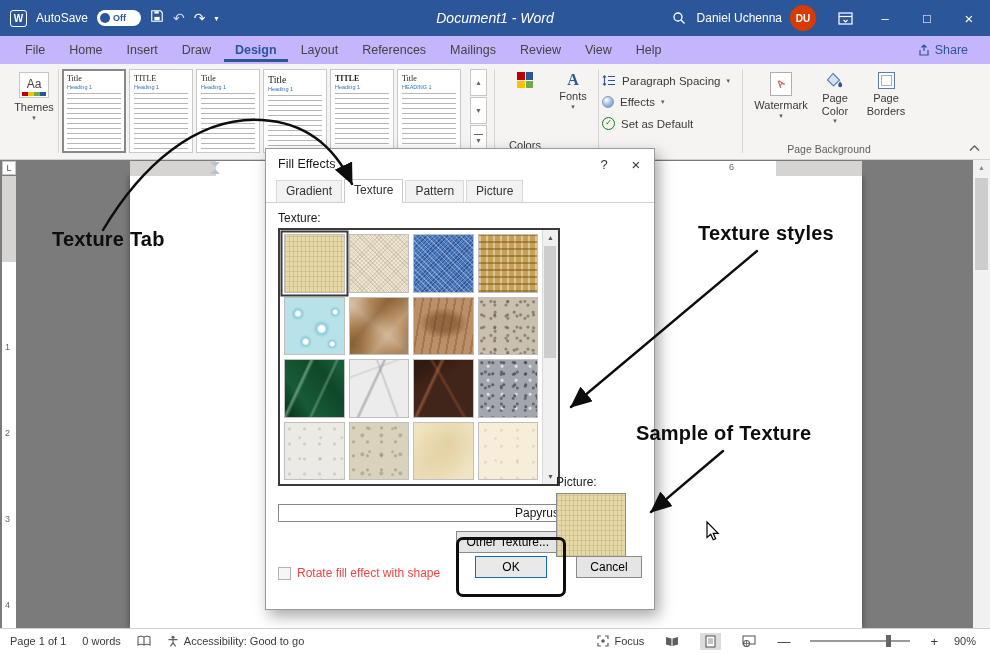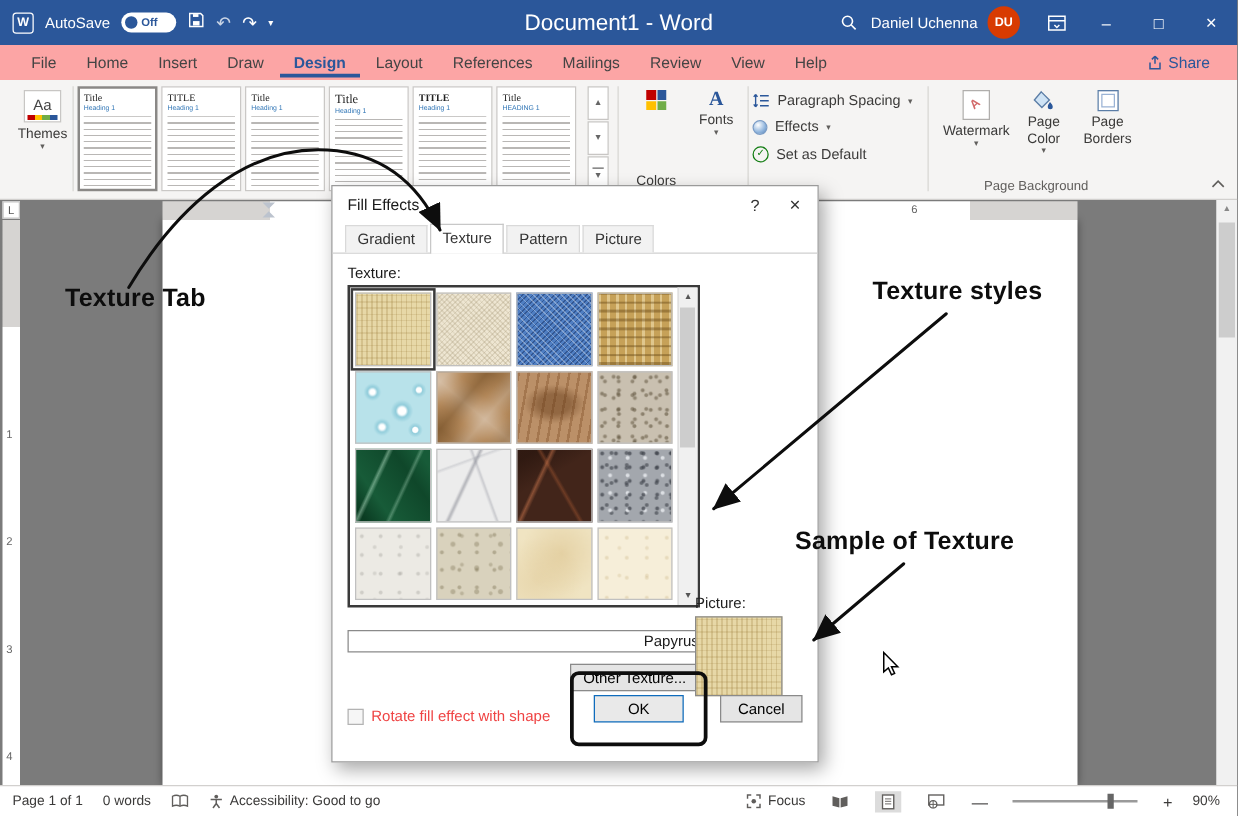--- a/index.html
+++ b/index.html
@@ -10,28 +10,28 @@
   
   #titlebar { position:absolute; top:0; left:0; width:990px; height:36px; background:#2b579a; color:#fff; display:flex; align-items:center; z-index:5; }
   .tb-left { display:flex; align-items:center; gap:9px; padding-left:10px; }
   .applogo { width:17px; height:17px; border:1.4px solid #fff; border-radius:3px; font-size:10px; font-weight:bold; display:flex; align-items:center; justify-content:center; }
   .tb-text { font-size:12px; }
   .pill { width:44px; height:16px; background:#fff; border-radius:9px; display:flex; align-items:center; gap:3px; padding:0 3px; cursor:pointer; }
   .pill .dot { width:10px; height:10px; border-radius:50%; background:#2b579a; }
   .pill .off { font-size:9px; font-weight:bold; color:#2b579a; }
   .qat-glyph { font-size:14px; line-height:1; color:#fff; }
   .qat-chev { font-size:8px; color:#fff; }
-  #tb-title { position:absolute; left:50%; transform:translateX(-50%); font-size:18px; white-space:nowrap; }
+  #tb-title { position:absolute; left:50%; transform:translateX(-50%); font-size:14px; white-space:nowrap;font-style:italic; }
   .tb-right { position:absolute; right:0; top:0; height:36px; display:flex; align-items:center; }
   .tb-right .slot { height:36px; display:flex; align-items:center; justify-content:center; }
   .avatar { width:26px; height:26px; border-radius:50%; background:#d83b01; color:#fff; font-size:10px; font-weight:bold; display:flex; align-items:center; justify-content:center; margin:0 10px 0 8px; }
   .capbtn { width:42px; height:36px; display:flex; align-items:center; justify-content:center; font-size:13px; }
 
   
-  #menubar { position:absolute; top:36px; left:0; width:990px; height:28px; background:#fca5a5; display:flex; align-items:center; padding-left:14px; gap:2px; z-index:5; }
+  #menubar { position:absolute; top:36px; left:0; width:990px; height:28px; background:#c4b5fd; display:flex; align-items:center; padding-left:14px; gap:2px; z-index:5; }
   .mtab { padding:5px 11px; font-size:12.5px; color:#444; cursor:pointer; }
   .mtab.active { color:#2b579a; font-weight:bold; box-shadow:inset 0 -3px 0 #2b579a; }
   #share-btn { position:absolute; right:14px; top:4px; display:flex; align-items:center; gap:5px; color:#2b579a; font-size:12.5px; padding:3px 8px; cursor:pointer; }
 
   
   #ribbon { position:absolute; top:64px; left:0; width:990px; height:96px; background:#f5f4f3; border-bottom:1px solid #d2d0ce; z-index:5; }
   .rsep { position:absolute; top:5px; width:1px; height:84px; background:#d8d6d4; }
   .big-btn { position:absolute; display:flex; flex-direction:column; align-items:center; font-size:11px; color:#3b3a39; text-align:center; line-height:1.15; cursor:pointer; }
   .chev { font-size:7px; color:#605e5c; }
   .themes-ic { width:30px; height:26px; border:1px solid #c8c6c4; background:#fff; font-size:12px; color:#444; display:flex; align-items:center; justify-content:center; position:relative; margin-bottom:3px; }

